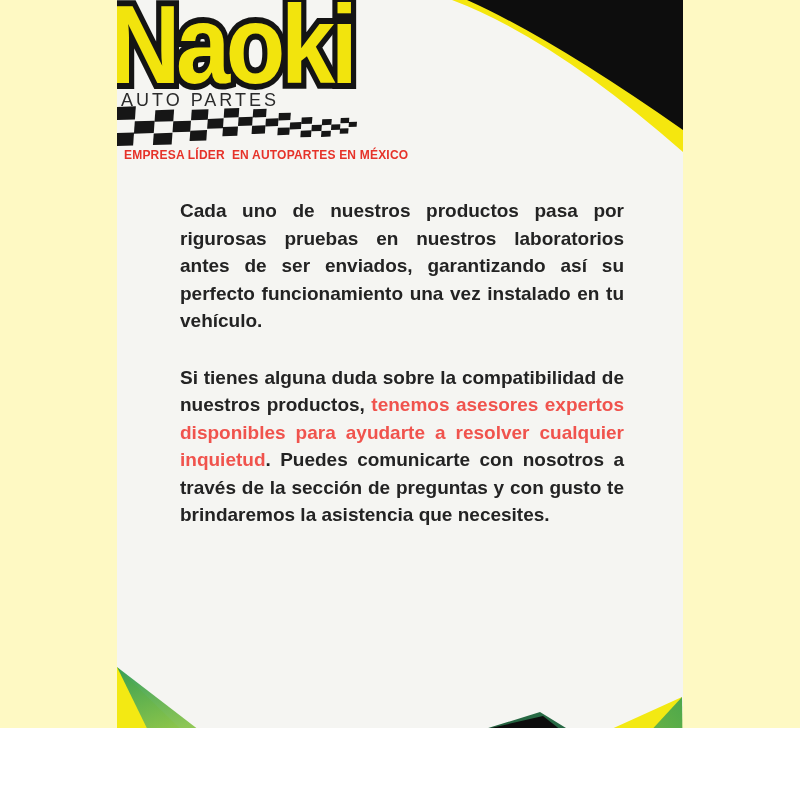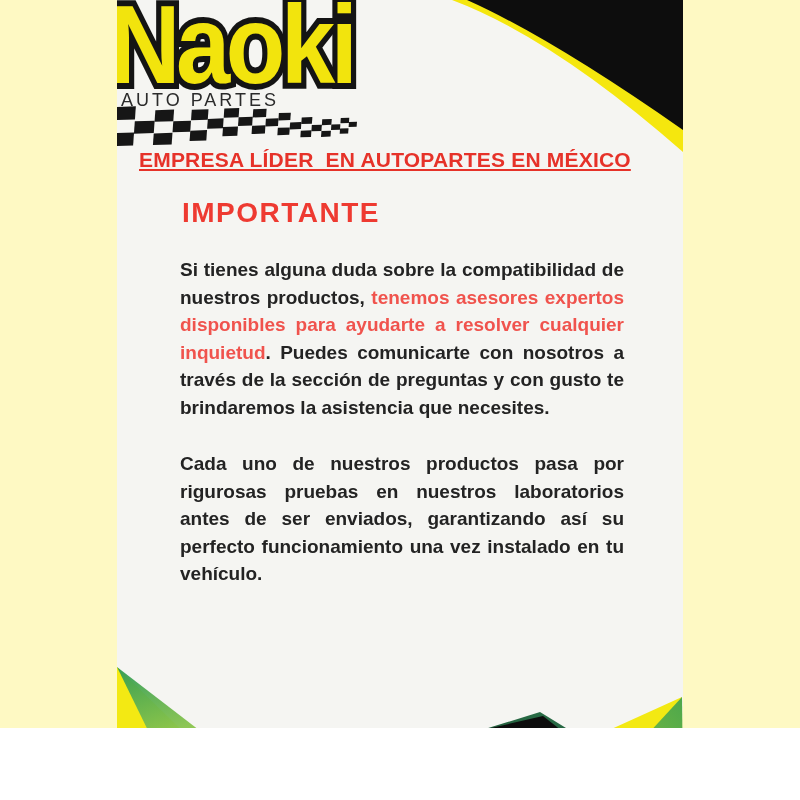--- a/index.html
+++ b/index.html
@@ -24,22 +24,22 @@
     position:absolute;left:0;top:0;color:#141414;
     -webkit-text-stroke:12px #141414;
   }
   .logo .fill{position:relative;color:#f2e40d;}
   .subtitle{
     position:absolute;left:4px;top:90px;
     font-size:18px;font-weight:normal;letter-spacing:3px;color:#2b2b2b;white-space:nowrap;
   }
   .flag{position:absolute;left:-5px;top:103px;width:252px;height:54px;}
   .tagline{
-    position:absolute;left:22px;top:148px;
-    font-size:21px;font-weight:bold;color:#e63229;white-space:pre;letter-spacing:.2px;text-decoration:underline;
+    position:absolute;left:7px;top:148px;
+    font-size:12px;font-weight:bold;color:#e63229;white-space:pre;letter-spacing:.2px;
   }
   
   .main{position:absolute;left:63px;top:197px;width:444px;}
   .heading{
     margin:0 0 27px 2px;font-size:28px;font-weight:bold;
     letter-spacing:1.5px;color:#ee3a31;
   }
   .main p{
     margin:0 0 29px 0;font-size:19px;line-height:27.5px;font-weight:bold;
     color:#232323;text-align:justify;
@@ -92,23 +92,22 @@
           <rect x="222.39" y="29.10" width="8.99" height="5.56" fill="#161616"></rect>
           <rect x="231.38" y="22.99" width="8.49" height="5.26" fill="#161616"></rect>
           <rect x="231.38" y="33.50" width="8.49" height="5.26" fill="#161616"></rect>
           <rect x="239.87" y="27.36" width="8.03" height="4.97" fill="#161616"></rect>
         </g>
     </svg>
 
     <div class="tagline">EMPRESA LÍDER  EN AUTOPARTES EN MÉXICO</div>
 
     <div class="main">
-      <h1 class="heading">IMPORTANTE</h1>
+      <p>Cada uno de nuestros productos pasa por rigurosas pruebas en nuestros laboratorios antes de ser enviados, garantizando así su perfecto funcionamiento una vez instalado en tu vehículo.</p>
       <p><span>Si tienes alguna duda sobre la compatibilidad de nuestros productos, </span><span class="highlight">tenemos asesores expertos disponibles para ayudarte a resolver cualquier inquietud</span><span>. Puedes comunicarte con nosotros a través de la sección de preguntas y con gusto te brindaremos la asistencia que necesites.</span></p>
-      <p>Cada uno de nuestros productos pasa por rigurosas pruebas en nuestros laboratorios antes de ser enviados, garantizando así su perfecto funcionamiento una vez instalado en tu vehículo.</p>
     </div>
 
     <svg class="deco-bottom" viewBox="0 0 566 140" aria-hidden="true">
       <defs>
         <linearGradient id="lg-left" x1="0" y1="0" x2="0.4" y2="1">
           <stop offset="0" stop-color="#2f9b56"></stop>
           <stop offset="1" stop-color="#d9e945"></stop>
         </linearGradient>
         <linearGradient id="lg-forest" x1="1" y1="0" x2="0" y2="1">
           <stop offset="0" stop-color="#2e7b4f"></stop>

